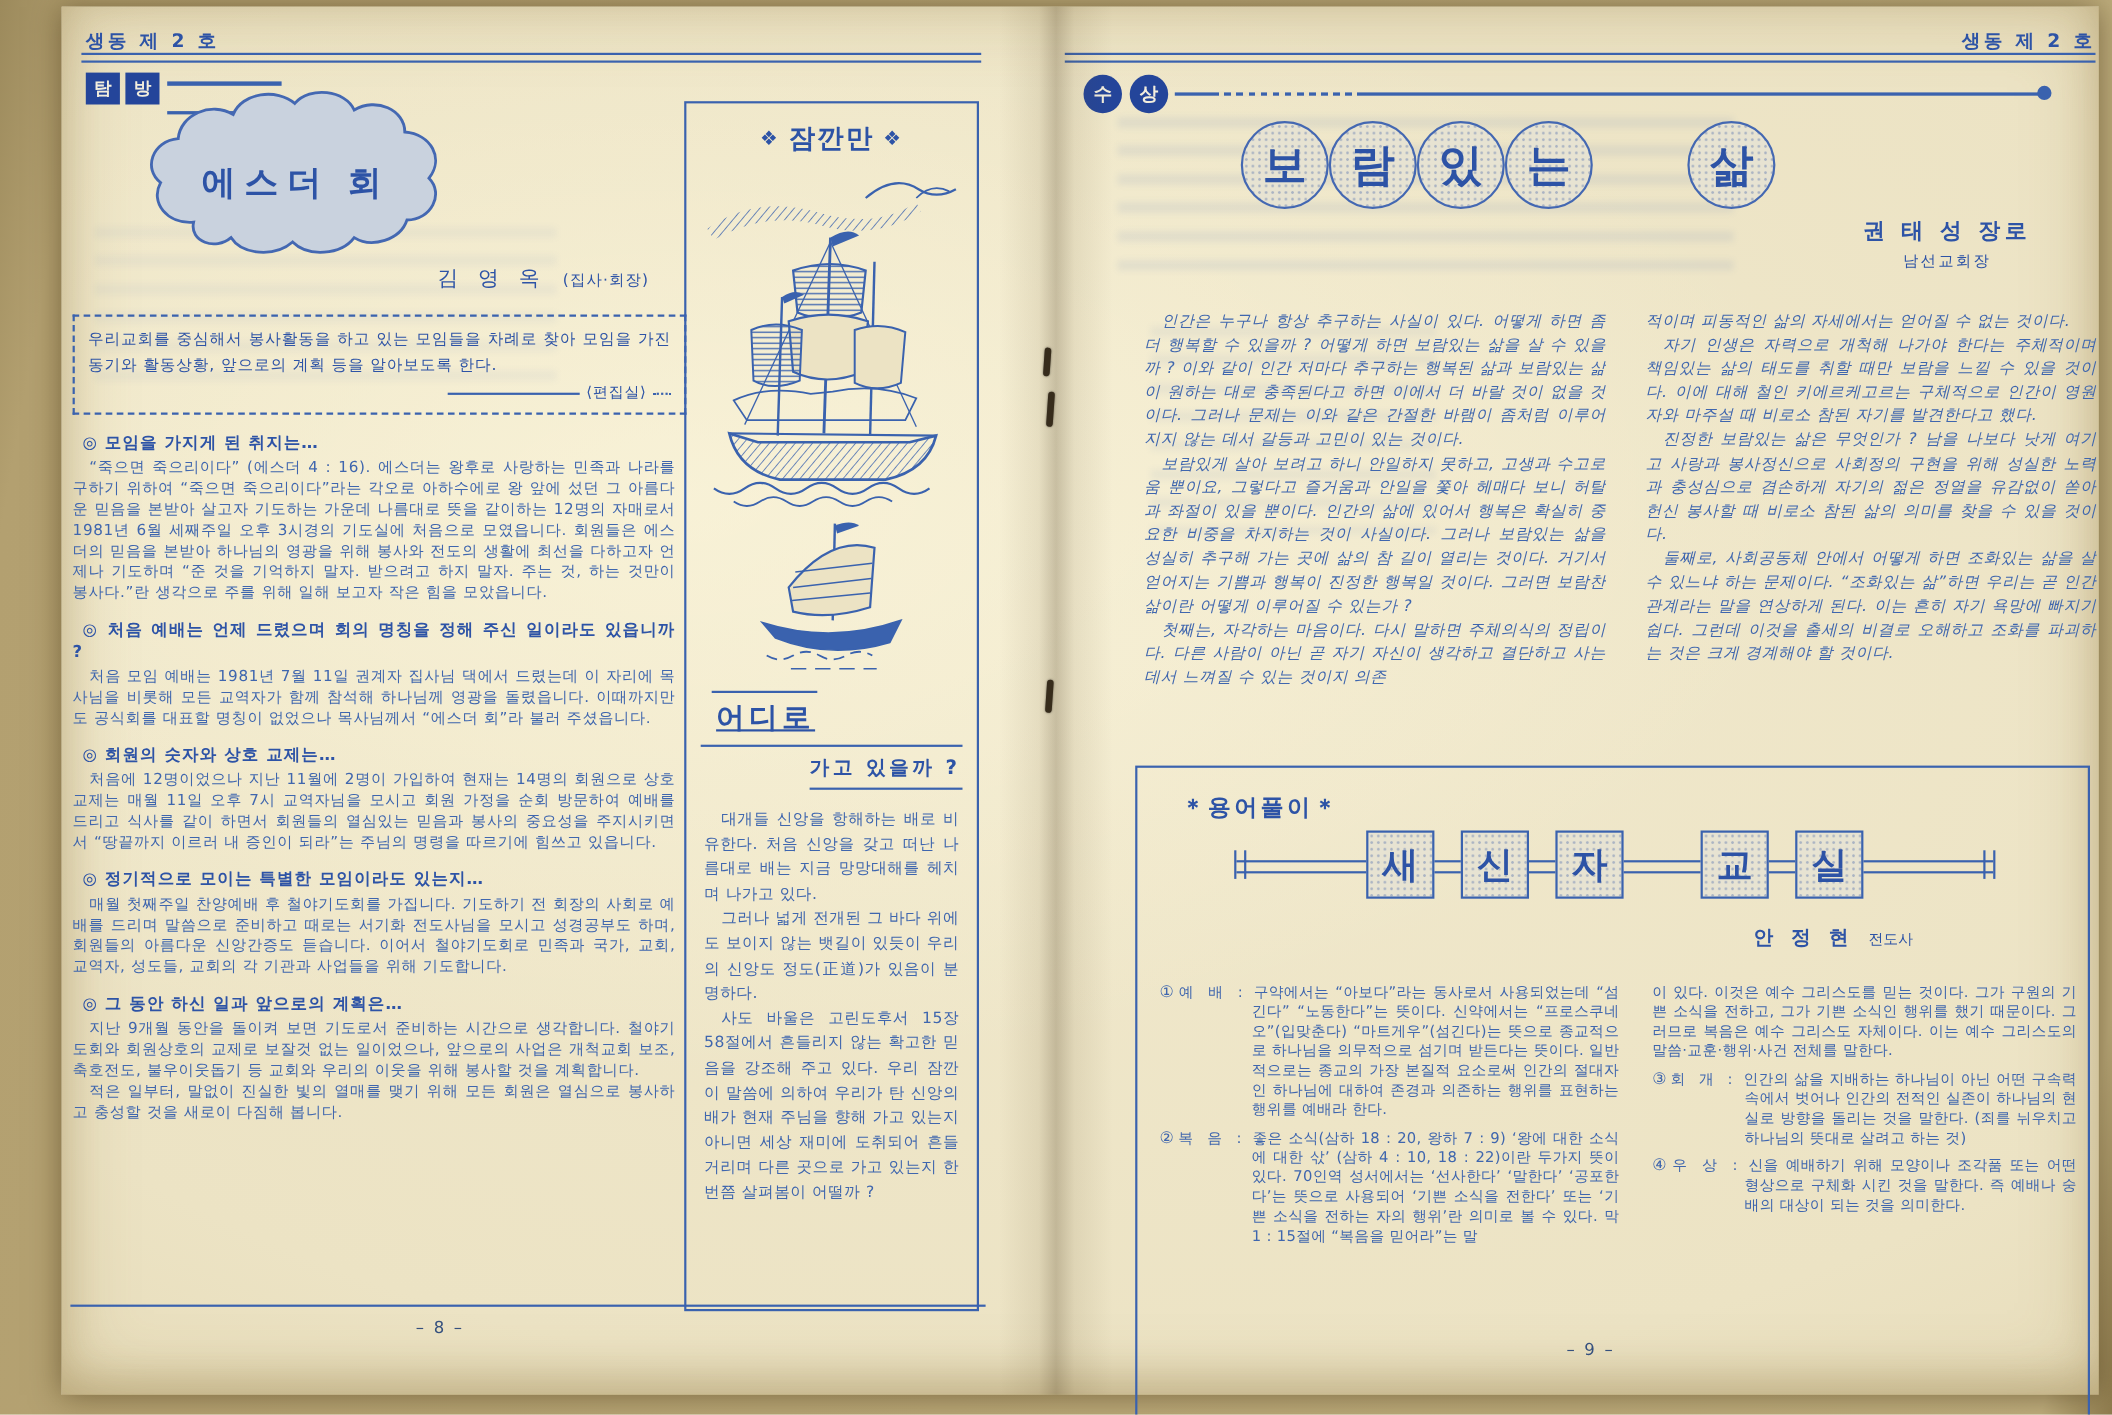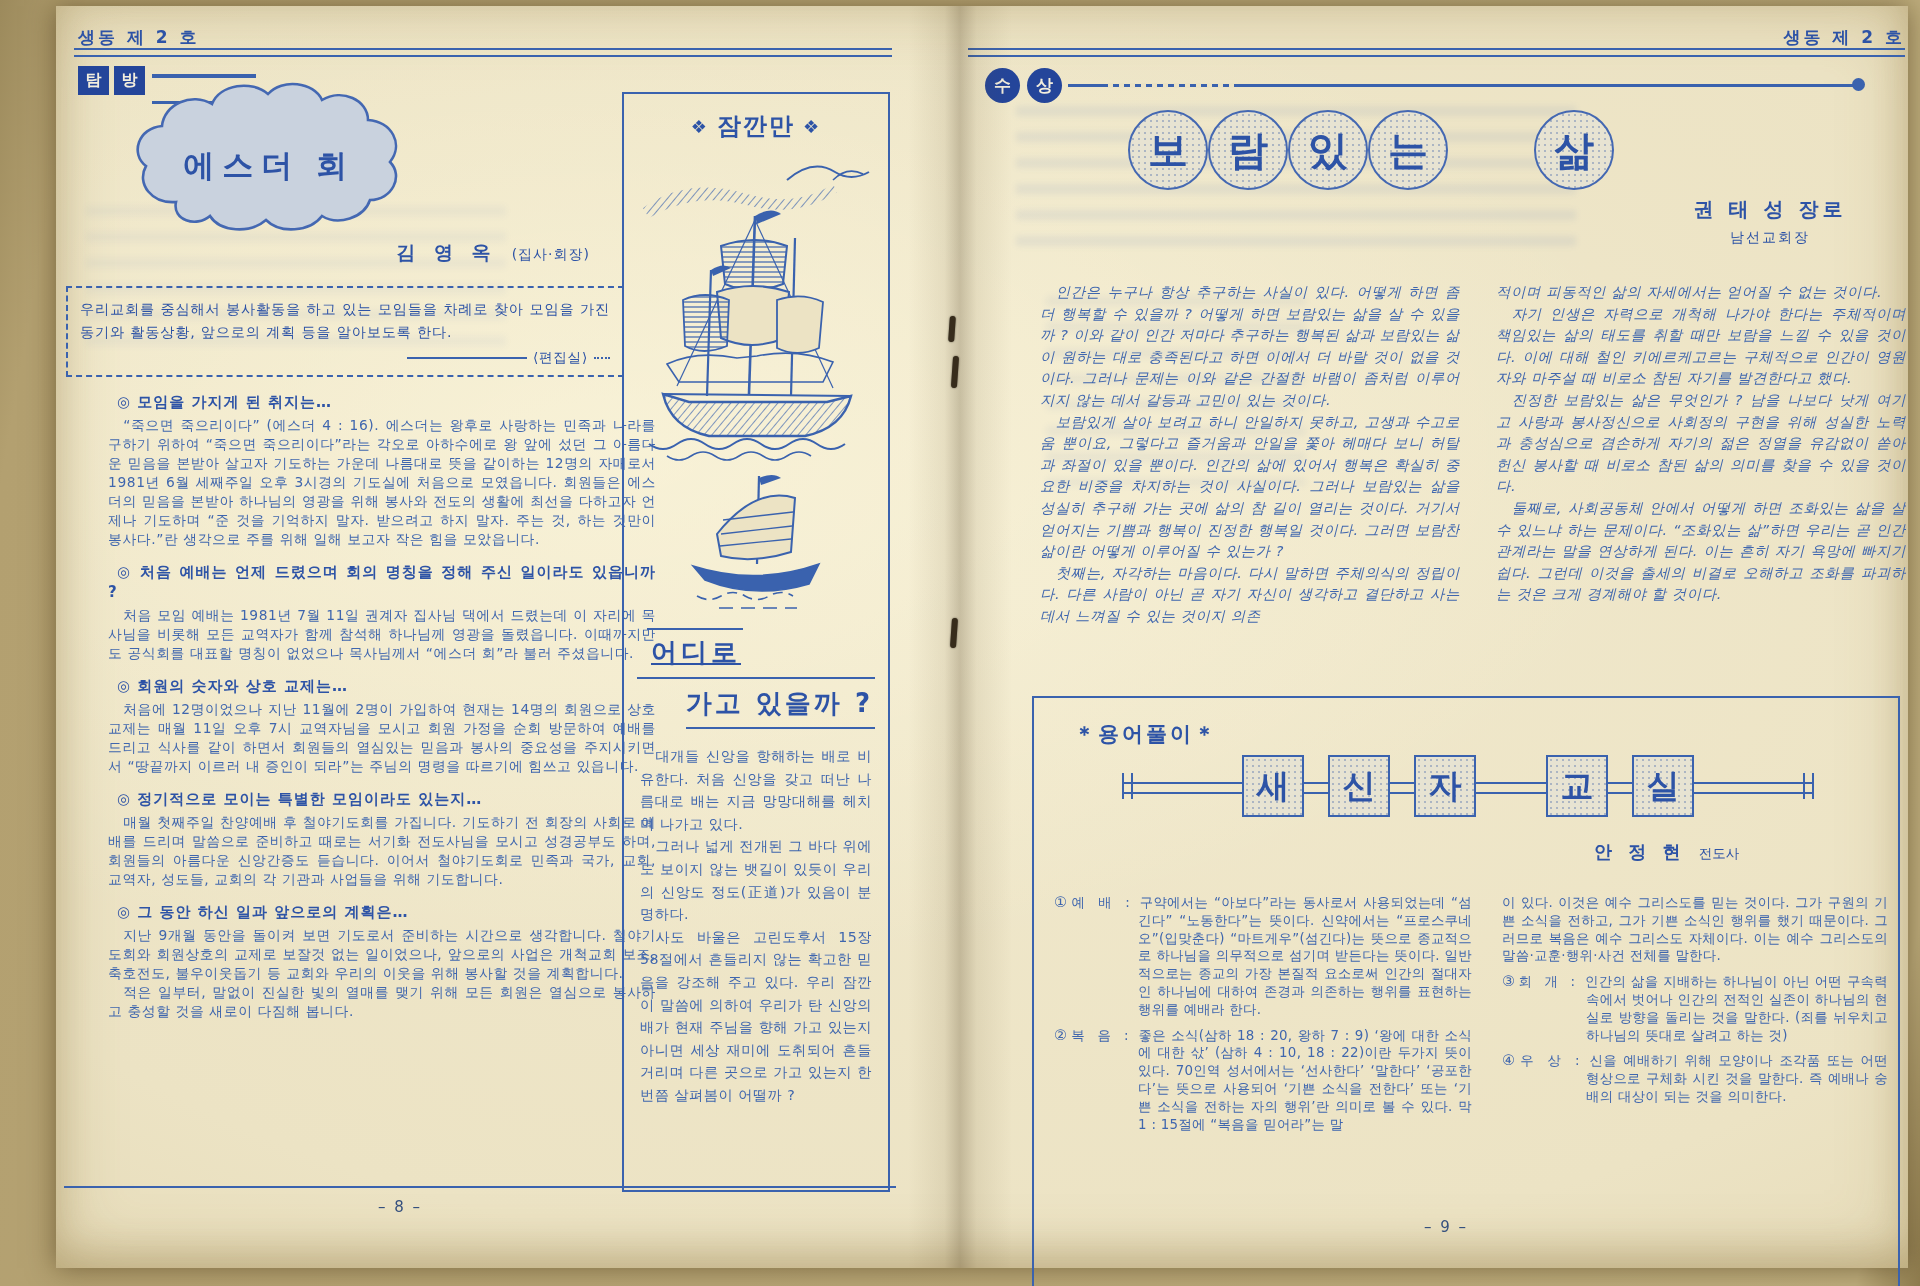--- a/index.html
+++ b/index.html
@@ -34,40 +34,40 @@
   
   .badge{position:absolute;left:78px;top:64px;display:flex;gap:5px;}
   .badge .sq{width:31px;height:29px;background:#24459a;color:#f3eedd;font-size:16px;font-weight:bold;
     display:flex;align-items:center;justify-content:center;}
   .badge-lineA{position:absolute;left:150px;top:72px;width:104px;height:4px;background:#3a62ae;}
   .badge-lineB{position:absolute;left:150px;top:99px;width:128px;height:3px;background:#3a62ae;}
   .cloud-wrap{position:absolute;left:112px;top:74px;width:310px;height:168px;}
   .cloud-title{position:absolute;left:0;top:0;width:100%;height:100%;display:flex;align-items:center;justify-content:center;
     color:#2d53a6;font-size:31px;font-weight:bold;letter-spacing:8px;padding-top:6px;font-family:Liberation Serif, serif;}
   .byline-left{position:absolute;left:290px;top:240px;width:300px;text-align:right;color:#2d53a6;}
-  .byline-left .nm{font-size:19px;font-weight:bold;letter-spacing:6px;}
+  .byline-left .nm{font-size:19px;font-weight:normal;letter-spacing:6px;}
   .byline-left .rl{font-size:14px;letter-spacing:1px;margin-left:10px;}
   .editor-box{position:absolute;left:66px;top:286px;width:530px;border:2px dashed #3a62ae;padding:10px 12px 6px;
     color:#2d53a6;font-size:14.2px;line-height:23px;letter-spacing:.8px;text-align:justify;}
   .editor-credit{display:flex;align-items:center;justify-content:flex-end;gap:6px;margin-top:2px;font-size:13.5px;}
   .editor-credit .rule{width:120px;border-top:2px solid #3a62ae;}
   .editor-credit .tail{width:16px;border-top:2px dotted #3a62ae;}
   .left-article{position:absolute;left:66px;top:392px;width:548px;height:788px;overflow:hidden;}
   .page-num{position:absolute;color:#35507e;font-size:15px;letter-spacing:2px;}
   .bottom-rule-left{position:absolute;left:62px;top:1186px;width:832px;height:2px;background:#3a62ae;}
   
   .midbox{position:absolute;left:622px;top:92px;width:268px;height:1100px;border:2px solid #3a62ae;
     box-sizing:border-box;display:flex;flex-direction:column;align-items:center;}
   .midbox-title{margin-top:16px;color:#2d53a6;font-size:24px;font-weight:bold;letter-spacing:2px;display:flex;align-items:center;gap:8px;}
   .florette{font-size:18px;}
   .mid-title{width:238px;margin-top:10px;}
   .mt-ruleA{width:96px;height:0;border-top:2px solid #3a62ae;margin-left:10px;}
   .mt1{font-size:26px;font-weight:bold;color:#2d53a6;letter-spacing:4px;padding:5px 0 7px 14px;border-bottom:2px solid #3a62ae;text-decoration:underline;}
   .mt2w{text-align:right;}
-  .mt2{display:inline-block;font-size:26px;font-weight:bold;color:#2d53a6;letter-spacing:3px;padding:7px 2px 6px 0;border-bottom:2px solid #3a62ae;}
+  .mt2{display:inline-block;font-size:18px;font-weight:bold;color:#2d53a6;letter-spacing:3px;padding:7px 2px 6px 0;border-bottom:2px solid #3a62ae;}
   .mid-article{width:232px;margin-top:16px;color:#3f66ae;font-size:14.2px;line-height:22.6px;text-align:justify;letter-spacing:.5px;}
   .mid-article p{margin:0;text-indent:1.1em;}
   
   .susang{position:absolute;left:985px;top:68px;display:flex;gap:7px;}
   .susang .ci{width:35px;height:35px;border-radius:50%;background:#24459a;color:#f3eedd;font-size:17px;font-weight:bold;
     display:flex;align-items:center;justify-content:center;}
   .susang-line{position:absolute;left:1068px;top:84px;width:792px;height:2.6px;background:#3a62ae;}
   .susang-dash{position:absolute;left:1108px;top:83px;width:130px;height:5px;
     background:repeating-linear-gradient(90deg,#ece3c4 0 5px,rgba(0,0,0,0) 5px 11px);}
   .susang-dot{position:absolute;left:1852px;top:78px;width:13px;height:13px;border-radius:50%;background:#3a62ae;}
@@ -137,21 +137,21 @@
 
   <div class="editor-box" style="left:10px;top:280px;">
     <div>우리교회를 중심해서 봉사활동을 하고 있는 모임들을 차례로 찾아 모임을 가진 동기와 활동상황, 앞으로의 계획 등을 알아보도록 한다.</div>
     <div class="editor-credit">
       <span class="rule"></span>
       <span>⟨편집실⟩</span>
       <span class="tail"></span>
     </div>
   </div>
 
-  <div class="left-article kbody" style="left:10px;top:386px;margin-left:42px;">
+  <div class="left-article kbody" style="left:10px;top:386px;">
     <div class="qhead" style="margin-top:0;">◎ 모임을 가지게 된 취지는…</div>
     <p>“죽으면 죽으리이다” (에스더 4 : 16). 에스더는 왕후로 사랑하는 민족과 나라를 구하기 위하여 “죽으면 죽으리이다”라는 각오로 아하수에로 왕 앞에 섰던 그 아름다운 믿음을 본받아 살고자 기도하는 가운데 나름대로 뜻을 같이하는 12명의 자매로서 1981년 6월 세째주일 오후 3시경의 기도실에 처음으로 모였읍니다. 회원들은 에스더의 믿음을 본받아 하나님의 영광을 위해 봉사와 전도의 생활에 최선을 다하고자 언제나 기도하며 “준 것을 기억하지 말자. 받으려고 하지 말자. 주는 것, 하는 것만이 봉사다.”란 생각으로 주를 위해 일해 보고자 작은 힘을 모았읍니다.</p>
     <div class="qhead">◎ 처음 예배는 언제 드렸으며 회의 명칭을 정해 주신 일이라도 있읍니까 ?</div>
     <p>처음 모임 예배는 1981년 7월 11일 권계자 집사님 댁에서 드렸는데 이 자리에 목사님을 비롯해 모든 교역자가 함께 참석해 하나님께 영광을 돌렸읍니다. 이때까지만도 공식회를 대표할 명칭이 없었으나 목사님께서 “에스더 회”라 불러 주셨읍니다.</p>
     <div class="qhead">◎ 회원의 숫자와 상호 교제는…</div>
     <p>처음에 12명이었으나 지난 11월에 2명이 가입하여 현재는 14명의 회원으로 상호교제는 매월 11일 오후 7시 교역자님을 모시고 회원 가정을 순회 방문하여 예배를 드리고 식사를 같이 하면서 회원들의 열심있는 믿음과 봉사의 중요성을 주지시키면서 “땅끝까지 이르러 내 증인이 되라”는 주님의 명령을 따르기에 힘쓰고 있읍니다.</p>
     <div class="qhead">◎ 정기적으로 모이는 특별한 모임이라도 있는지…</div>
     <p>매월 첫째주일 찬양예배 후 철야기도회를 가집니다. 기도하기 전 회장의 사회로 예배를 드리며 말씀으로 준비하고 때로는 서기화 전도사님을 모시고 성경공부도 하며, 회원들의 아름다운 신앙간증도 듣습니다. 이어서 철야기도회로 민족과 국가, 교회, 교역자, 성도들, 교회의 각 기관과 사업들을 위해 기도합니다.</p>
     <div class="qhead">◎ 그 동안 하신 일과 앞으로의 계획은…</div>
     <p>지난 9개월 동안을 돌이켜 보면 기도로서 준비하는 시간으로 생각합니다. 철야기도회와 회원상호의 교제로 보잘것 없는 일이었으나, 앞으로의 사업은 개척교회 보조, 축호전도, 불우이웃돕기 등 교회와 우리의 이웃을 위해 봉사할 것을 계획합니다.</p>

